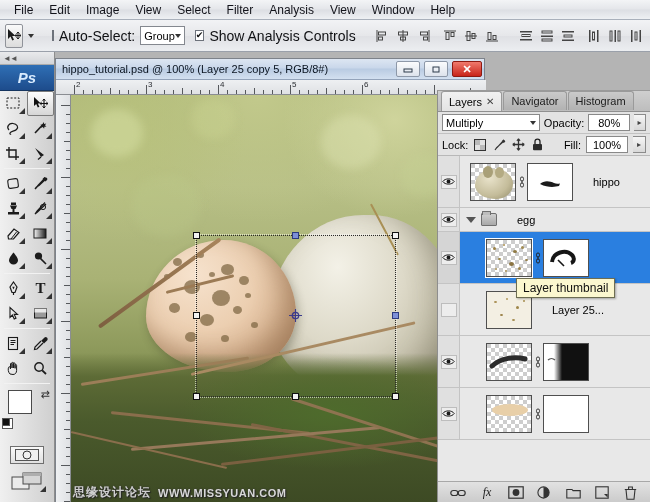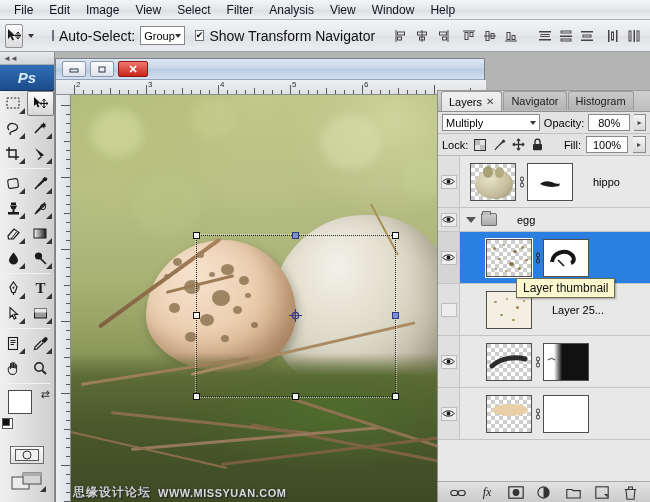--- a/index.html
+++ b/index.html
@@ -317,21 +317,21 @@
 
   <div class="cb"></div>
   <span class="ob-label">Auto-Select:</span>
   <div class="ob-select">
     <span>Group</span>
     <span class="tiny-caret"></span>
   </div>
 
   <div style="width:18px"></div>
   <div class="cb">✔</div>
-  <span class="ob-label">Show Transform Navigator</span>
+  <span class="ob-label">Show Analysis Controls</span>
 
   <div class="ob-sep"></div>
 
   <div class="align-btn">
     <svg width="14" height="14" viewBox="0 0 14 14">
         <rect x="1.5" y="1" width="1" height="12" fill="#444"></rect>
         <rect x="3.5" y="3" width="7" height="3" fill="none" stroke="#444"></rect>
         <rect x="3.5" y="8" width="4" height="3" fill="none" stroke="#444"></rect>
       </svg>
   </div>
@@ -624,20 +624,21 @@
         <rect x="12" y="1" width="18" height="11" fill="#d6d6d6" stroke="#4a4a4a"></rect>
         <rect x="12" y="1" width="18" height="3" fill="#aeaeae" stroke="none"></rect>
       </svg>
       <span style="position:absolute;right:-3px;bottom:0;width:0;height:0;border-left:3px solid transparent;border-top:3px solid transparent;border-right:3px solid #333;border-bottom:3px solid #333;"></span>
     </div>
   </div>
 </div>
 
 <div id="docwin">
   <div id="doc-title">
+    <span id="doc-title-text">hippo_tutorial.psd @ 100% (Layer 25 copy 5, RGB/8#)</span>
     <div class="wbtn">
       <svg width="12" height="8" viewBox="0 0 12 8">
           <rect x="2" y="4" width="8" height="3" fill="none" stroke="#2d3a4a"></rect>
         </svg>
     </div>
     <div class="wbtn">
       <svg width="12" height="9" viewBox="0 0 12 9">
           <rect x="3" y="2" width="6" height="5" fill="none" stroke="#2d3a4a"></rect>
         </svg>
     </div>

